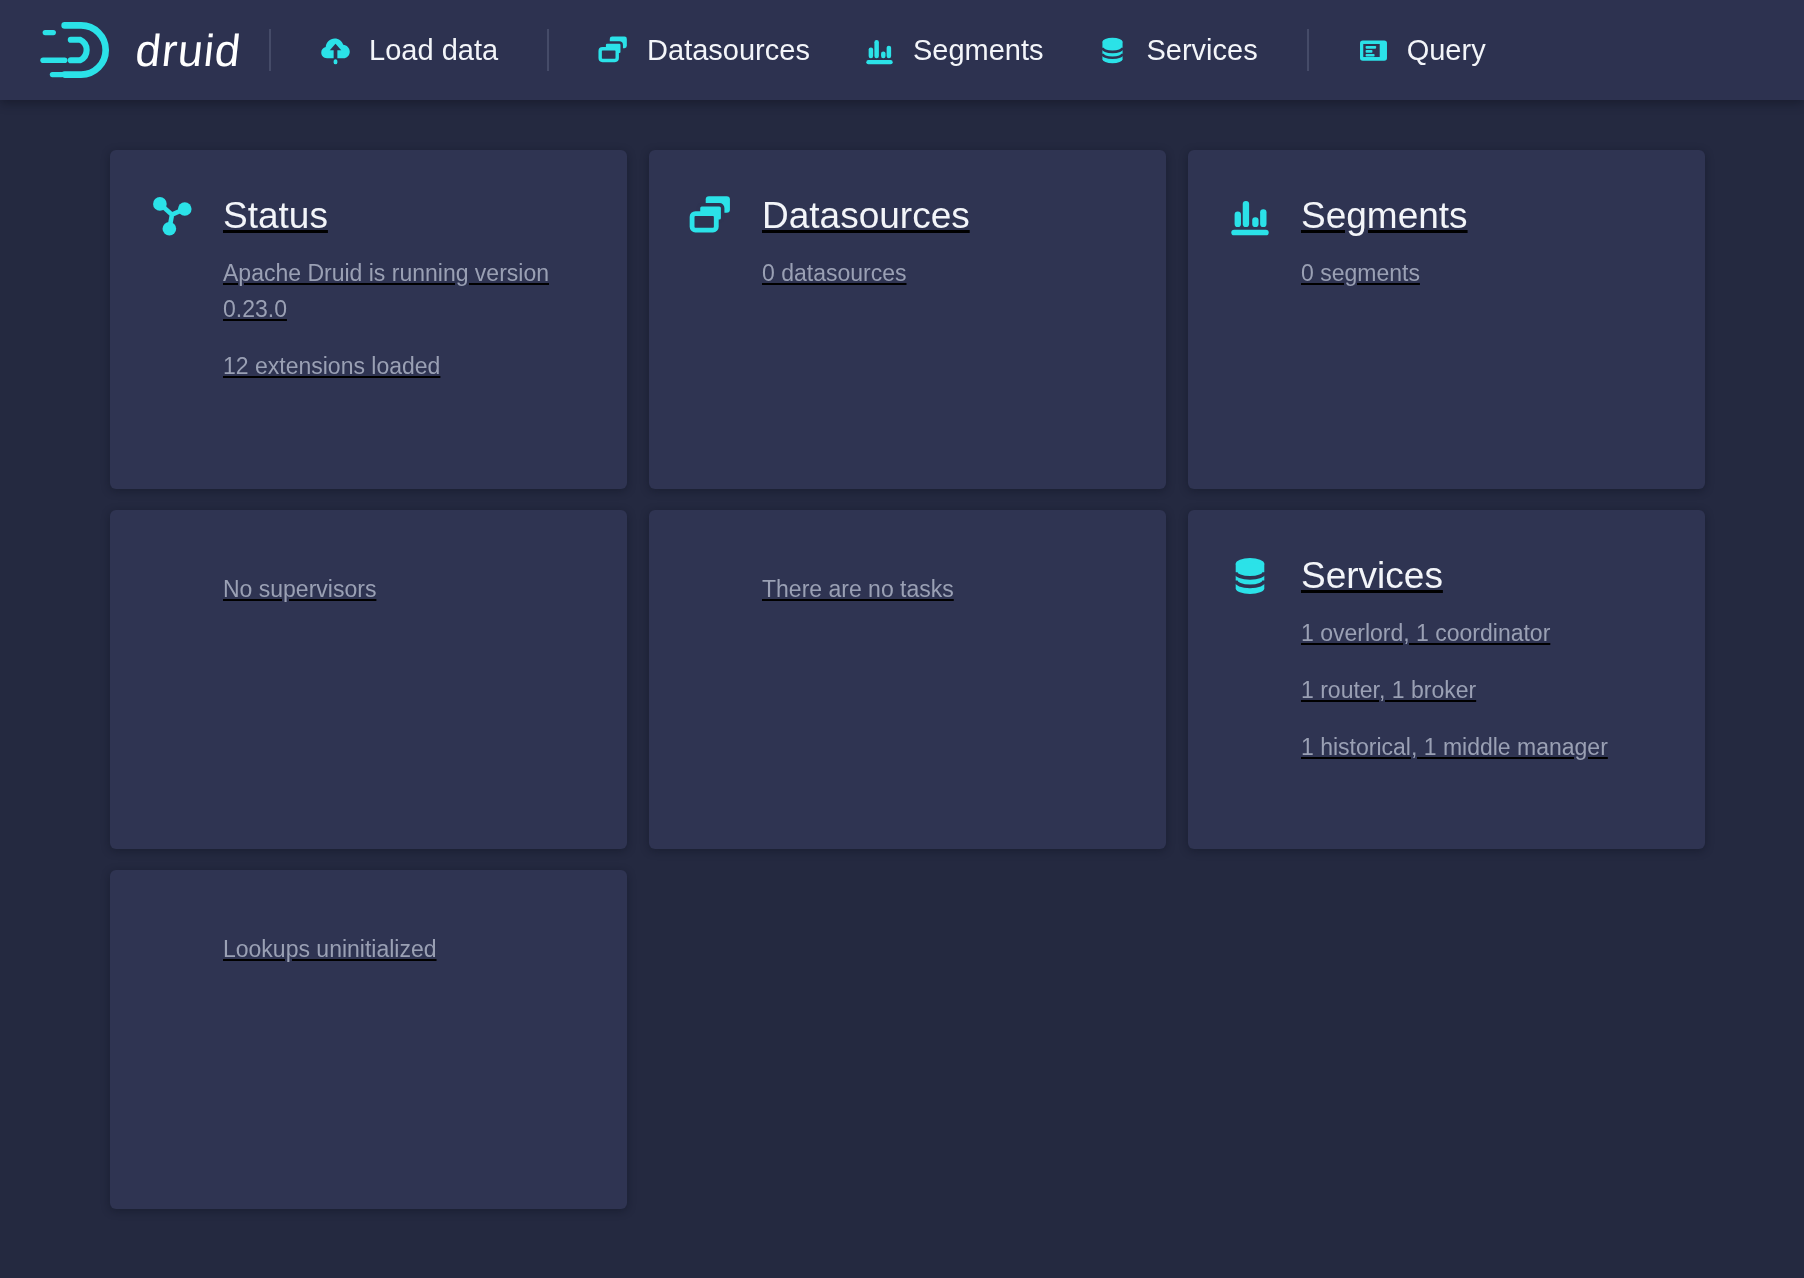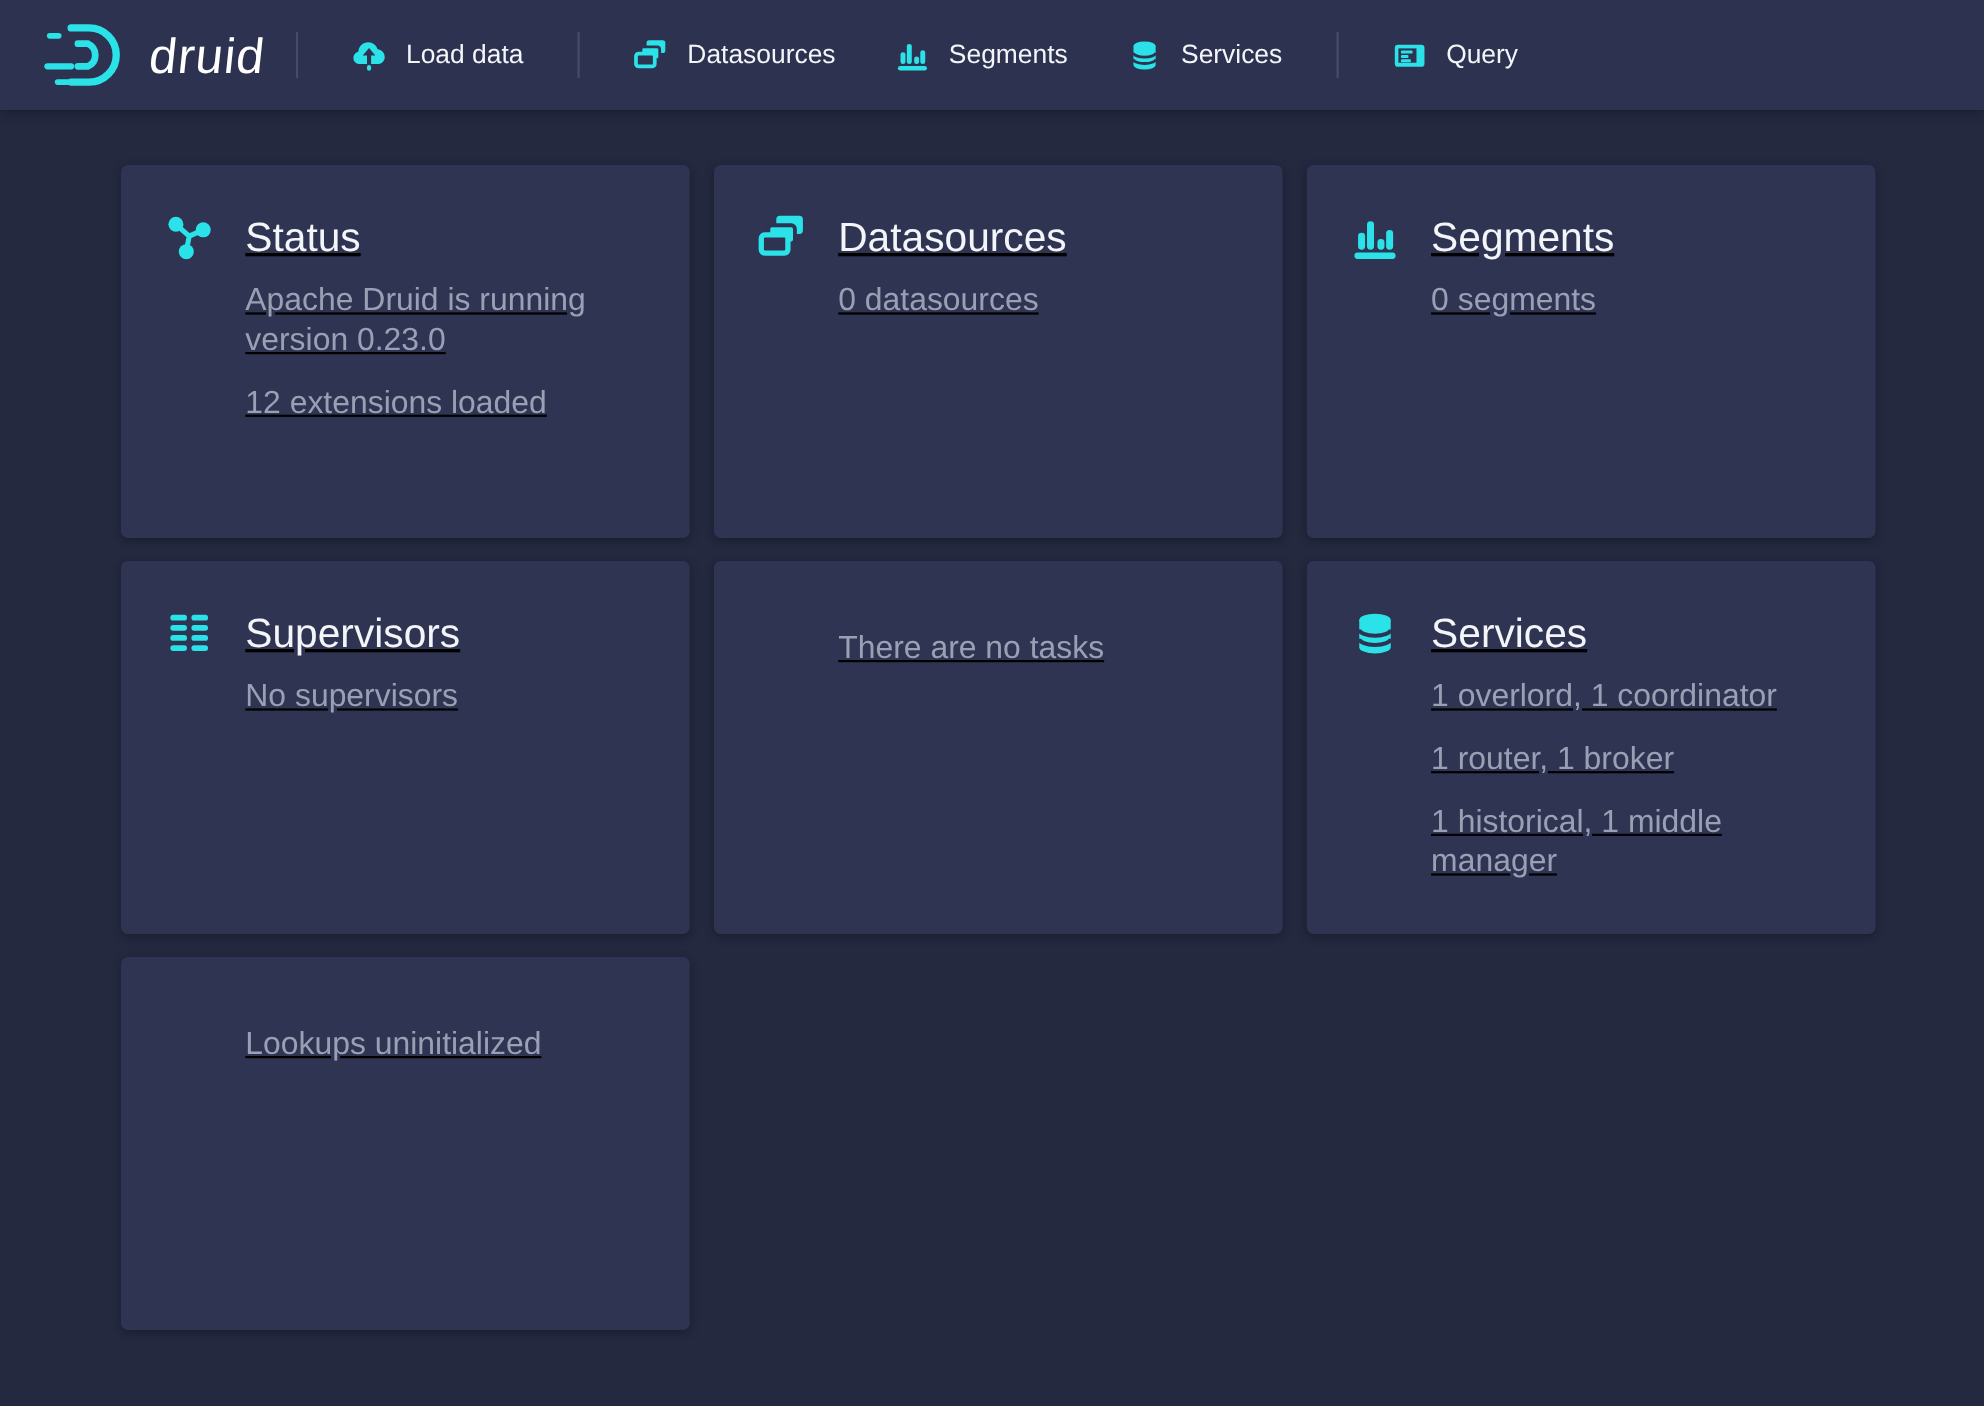--- a/index.html
+++ b/index.html
@@ -34,21 +34,21 @@
   .brand-text{
     font-size:45px;color:#ffffff;font-weight:400;
     transform:skewX(-6deg);letter-spacing:1px;line-height:1;
     padding-right:6px;
   }
   .nav-divider{width:2px;height:42px;background:var(--divider);margin:0 22px;flex:none;}
   .nav-items{display:flex;align-items:center;height:100%;}
   .nav-item{
     display:flex;align-items:center;gap:18px;
     padding:0 27px;height:100%;
-    color:var(--heading);font-size:24px;cursor:pointer;white-space:nowrap;
+    color:var(--heading);font-size:29px;cursor:pointer;white-space:nowrap;
   }
   .nav-item svg{width:31px;height:31px;}
 
   
   .grid{
     margin:50px 0 0 110px;
     display:grid;
     grid-template-columns:repeat(3,517px);
     grid-auto-rows:339px;
     gap:21px 22px;
@@ -58,21 +58,21 @@
     border-radius:6px;
     box-shadow:0 2px 8px rgba(12,16,28,.42);
     padding:44px 40px 0 40px;
     cursor:pointer;
     text-decoration:underline;
   }
   .card-head{display:flex;align-items:center;gap:29px;}
   .card-head svg{width:44px;height:44px;flex:none;}
   .card-title{font-size:37px;color:var(--heading);font-weight:400;line-height:1.15;}
   .card-body{margin:17px 0 0 73px;}
-  .card-body p{margin:0 0 21px;font-size:29px;line-height:36px;color:var(--muted);}
+  .card-body p{margin:0 0 21px;font-size:23px;line-height:36px;color:var(--muted);}
 </style>
 </head>
 <body>
 
 <svg width="0" height="0" style="position:absolute" aria-hidden="true">
   <defs>
     <symbol id="i-graph" viewBox="0 0 20 20">
       <path d="M4.5 4.5 L10 9.4 M15.8 6.8 L10 9.4 M8.8 15.8 L10 9.4" stroke="currentColor" stroke-width="2.1" fill="none"></path>
       <circle cx="4.5" cy="4.5" r="3.1"></circle>
       <circle cx="15.8" cy="6.8" r="3.1"></circle>
@@ -226,26 +226,20 @@
           <use href="#i-grouped-bar-chart"></use>
         </svg>
       <span class="card-title">Segments</span>
     </div>
     <div class="card-body">
       <p>0 segments</p>
     </div>
   </div>
 
   <div class="card">
-    <div class="card-head">
-      <svg class="icon">
-          <use href="#i-list-columns"></use>
-        </svg>
-      <span class="card-title">Supervisors</span>
-    </div>
     <div class="card-body">
       <p>No supervisors</p>
     </div>
   </div>
 
   <div class="card">
     <div class="card-body">
       <p>There are no tasks</p>
     </div>
   </div>

